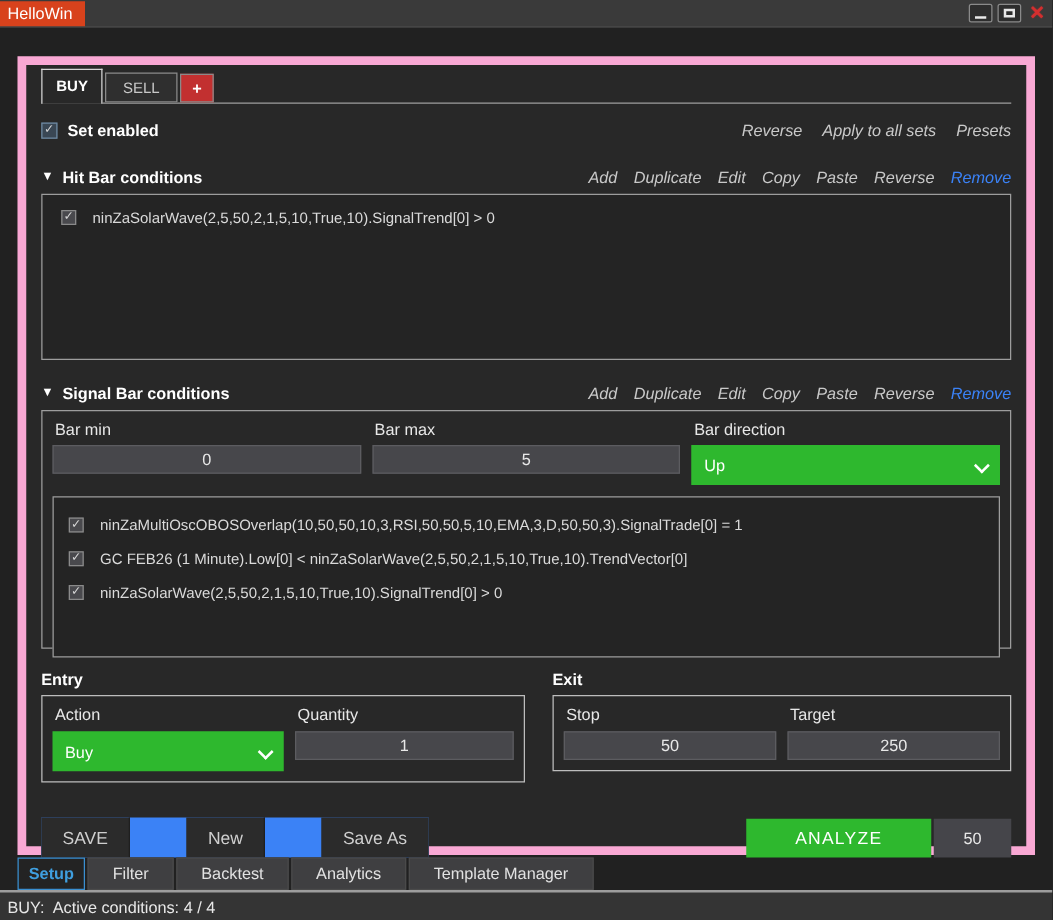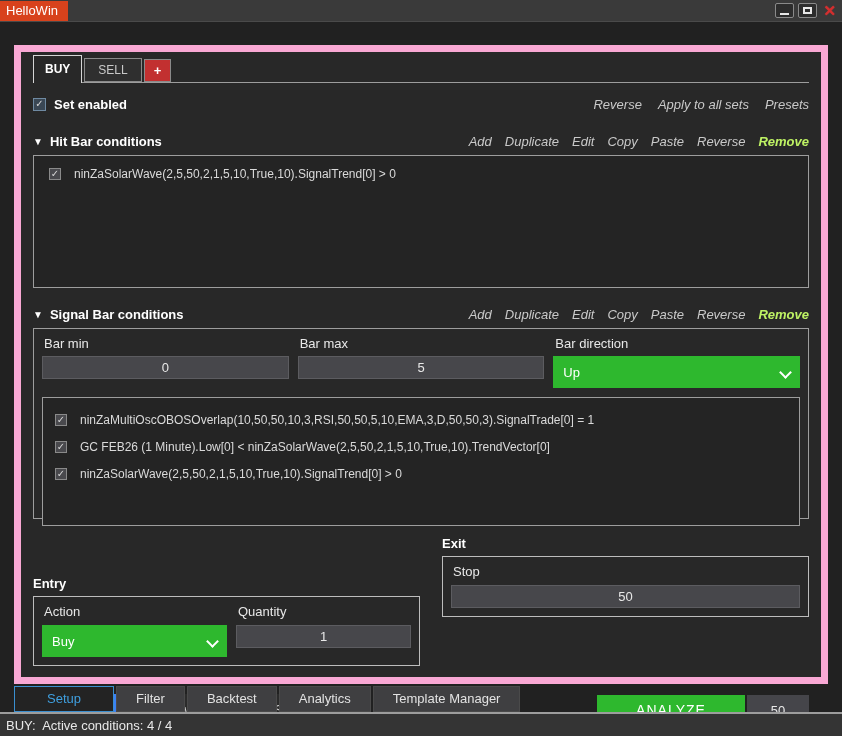--- a/index.html
+++ b/index.html
@@ -59,21 +59,21 @@
   .set-row { margin-top: 13px; display: flex; align-items: center; height: 16px; }
   .cb {
     width: 13px; height: 13px; background: #49494d; border: 1px solid #8a8a8a;
     display: inline-flex; align-items: center; justify-content: center; flex: none;
   }
   .cb.blue { background: #3a4754; border-color: #6f8aa2; }
   .cb .check { color: #d6d6d6; font-size: 10px; line-height: 10px; }
   .set-label { color: #fff; font-weight: bold; font-size: 13px; margin-left: 8px; }
   .set-links { margin-left: auto; display: flex; gap: 16px; }
   .link { font-style: italic; color: #c9c9c9; font-size: 13px; cursor: default; }
-  .link.remove { color: #bef264; font-weight: bold; }
+  .link.remove { color: #3b82f6; }
 
   
   .sec-header { display: flex; align-items: center; height: 18px; }
   .sec-header.hit { margin-top: 20px; }
   .sec-header.signal { margin-top: 17px; }
   .tri { color: #fff; font-size: 10px; }
   .sec-title { color: #fff; font-weight: bold; font-size: 13px; margin-left: 7px; }
   .sec-actions { margin-left: auto; display: flex; gap: 13px; }
 
   
@@ -109,21 +109,21 @@
   .signal-inner {
     border: 1px solid #9d9d9d; background: #242424; margin-top: 9px; height: 129px; padding-top: 9px;
   }
   .signal-inner .cond-row { padding: 6px 0 7px 12px; }
 
   
   .groups-row { margin-top: 17px; display: flex; gap: 22px; }
   .group { }
   .group-title { color: #fff; font-weight: bold; font-size: 13px; margin-bottom: 5px; }
   .group-box { border: 1px solid #bdbdbd; padding: 5px 8px 8px; display: flex; gap: 9px; }
-  .group-entry { width: 387px; margin-top: 40px; }
+  .group-entry { width: 387px; }
   .group-exit { flex: 1; }
   .gcol { flex: 1; }
   .gcol-action { flex: 0 0 185px; }
   .glabel { color: #e8e8e8; font-size: 13px; padding: 2px 2px 6px; }
 
   
   .footer-row { margin-top: 28px; display: flex; align-items: center; }
   .btn-strip { background: #3b82f6; display: flex; gap: 45px; }
   .strip-btn {
     color: #cfcfcf; font-size: 14px; padding: 8px 17px; border-right: 1px solid #1f1f1f;
@@ -140,22 +140,22 @@
     display: flex; align-items: center; justify-content: center;
   }
 
   
   .bottom-tabs { position: absolute; left: 14px; top: 686px; display: flex; gap: 2px; }
   .btab {
     background: #3f3f41; color: #e2e2e2; font-size: 13px; padding: 4px 19px 5px;
     border: 1px solid #4a4a4a;
   }
   .btab.active {
-    background: #232323; color: #3f9fdf; font-weight: normal;
-    border: 1px solid #3a8fd0; padding: 4px 32px 5px;
+    background: #232323; color: #3f9fdf; font-weight: bold;
+    border: 1px solid #3a8fd0; padding: 4px 8px 5px;
   }
 
   
   .statusbar {
     position: absolute; left: 0; right: 0; top: 712px; height: 24px;
     background: #343434; border-top: 2px solid #9d9d9d;
     display: flex; align-items: center; padding: 0 6px;
   }
   .status-text { color: #e8e8e8; font-size: 13px; white-space: pre; }
 </style>
@@ -289,20 +289,24 @@
         </div>
       </div>
     </div>
     <div class="group group-exit">
       <div class="group-title">Exit</div>
       <div class="group-box">
         <div class="gcol">
           <div class="glabel">Stop</div>
           <div class="text-input">50</div>
         </div>
+        <div class="gcol">
+          <div class="glabel">Target</div>
+          <div class="text-input">250</div>
+        </div>
       </div>
     </div>
   </div>
 
   <div class="footer-row">
     <div class="btn-strip">
       <div class="strip-btn">SAVE</div>
       <div class="strip-btn">New</div>
       <div class="strip-btn">Save As</div>
     </div>

